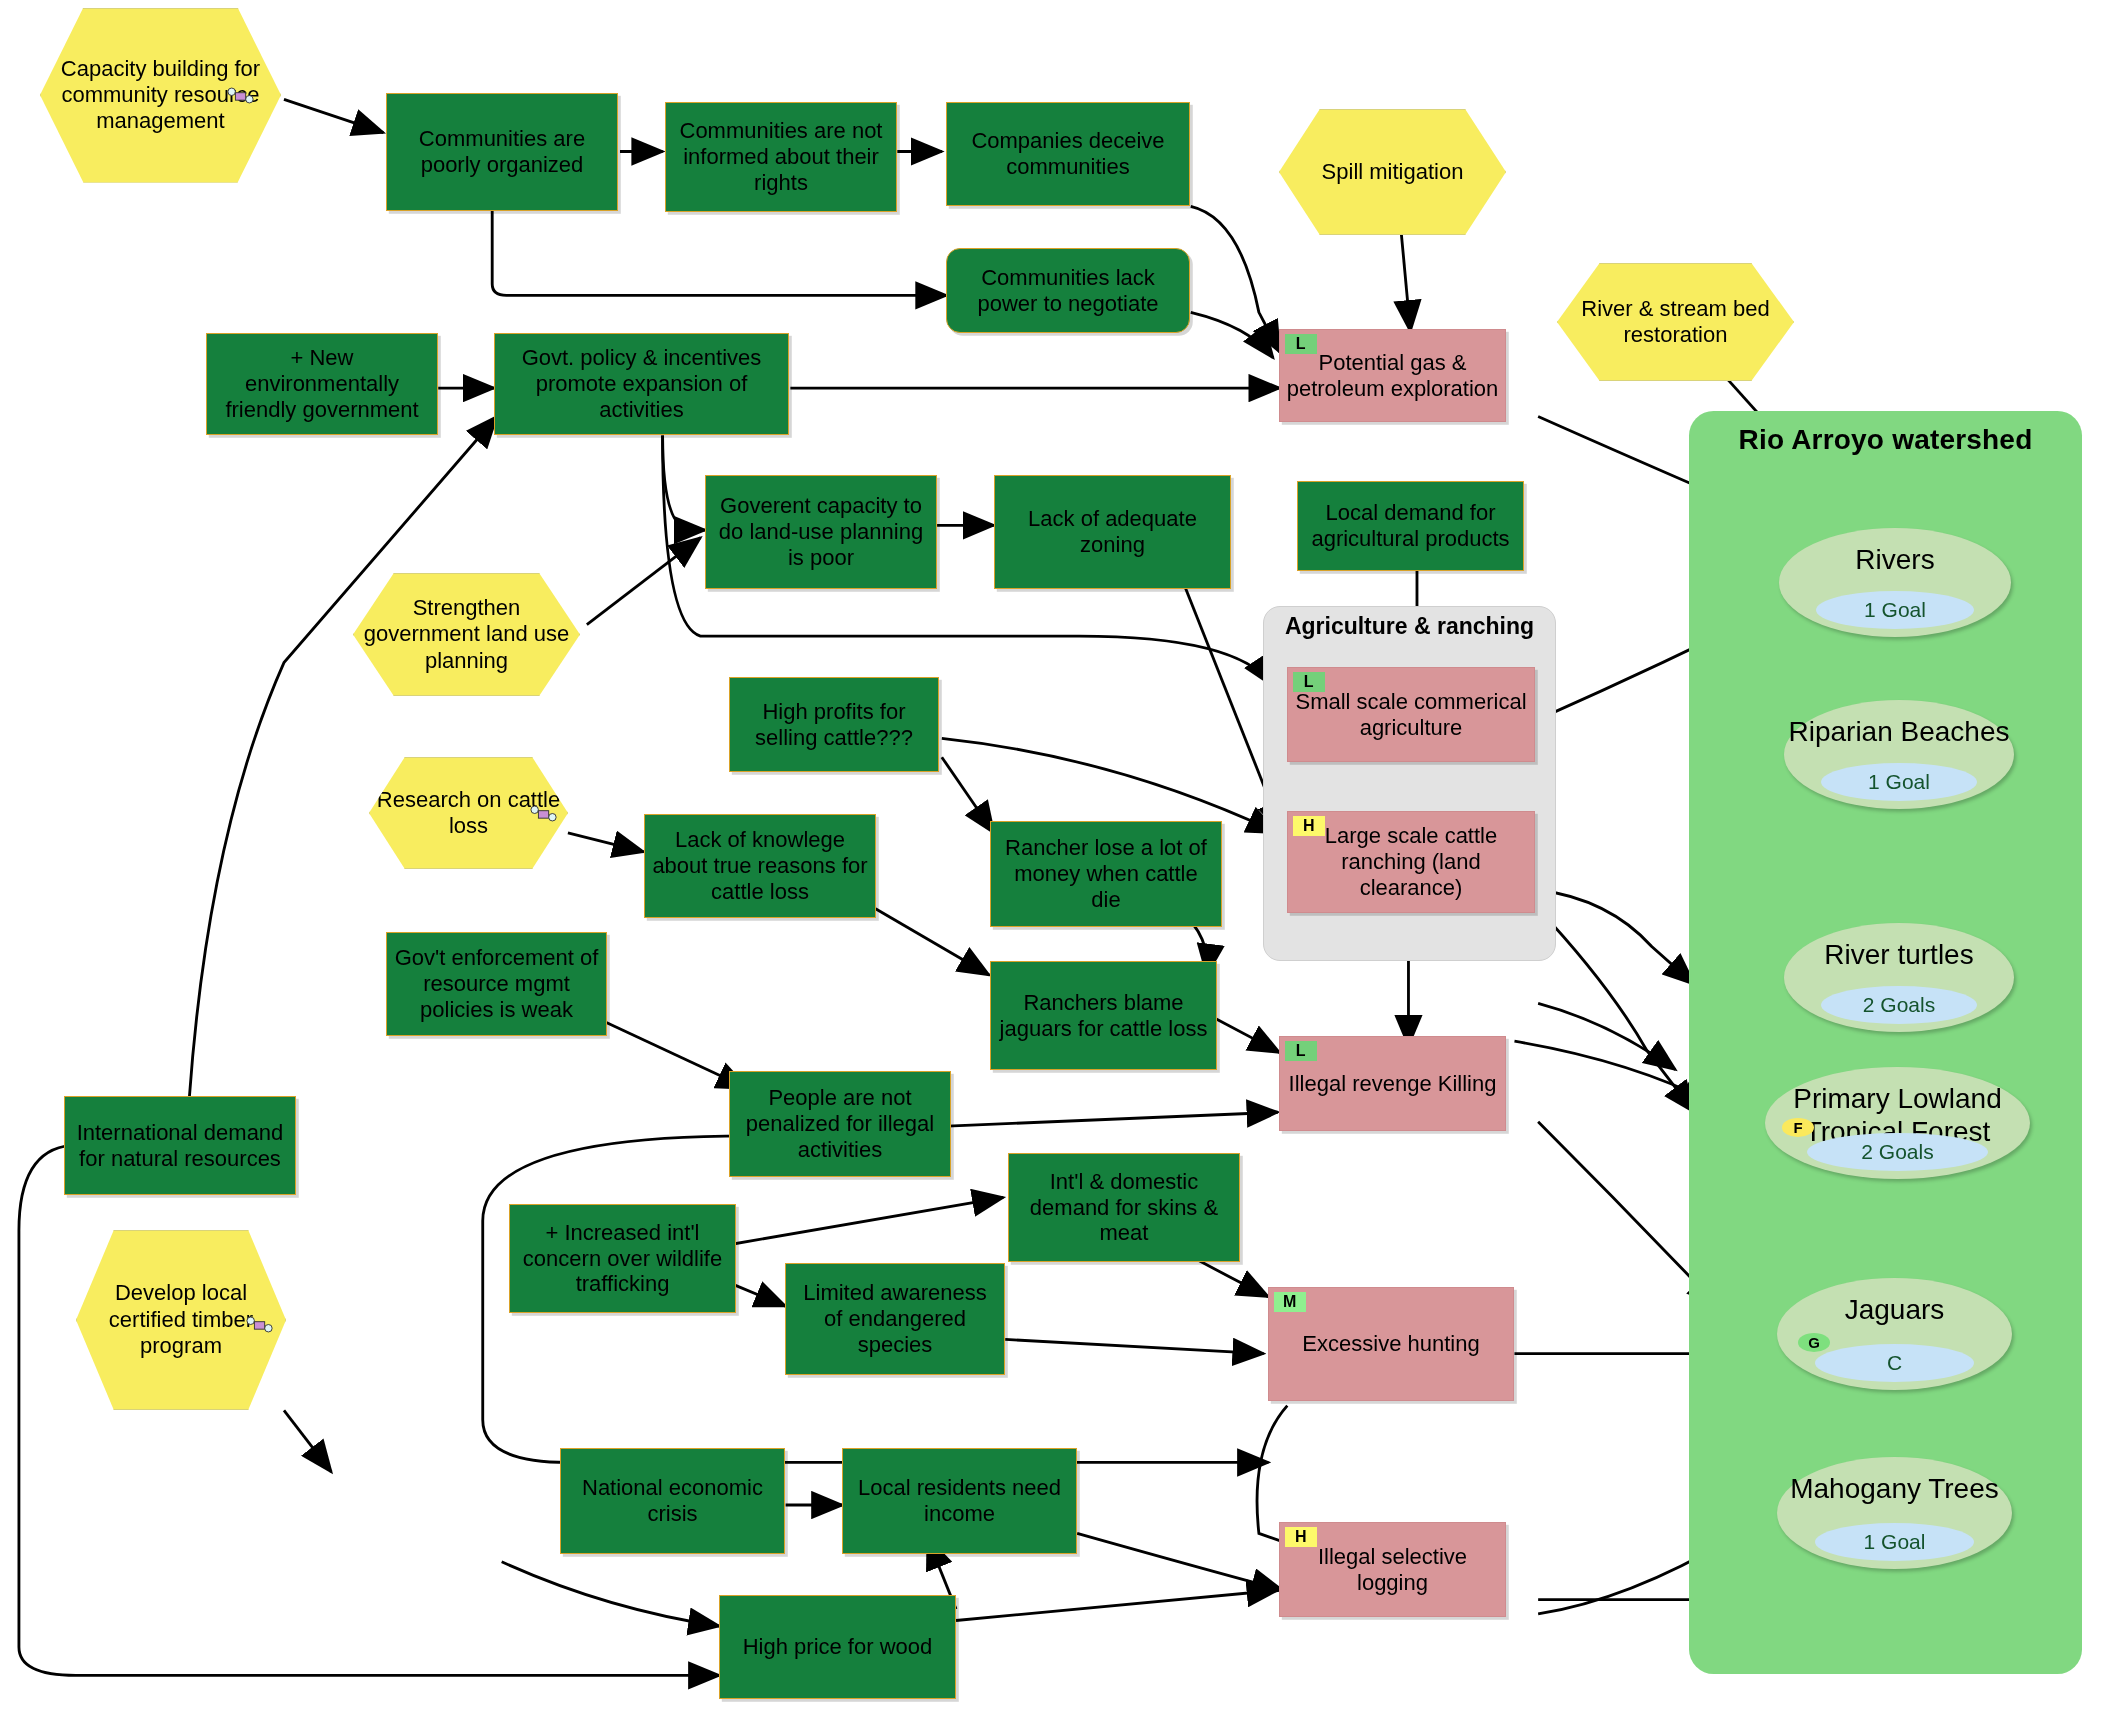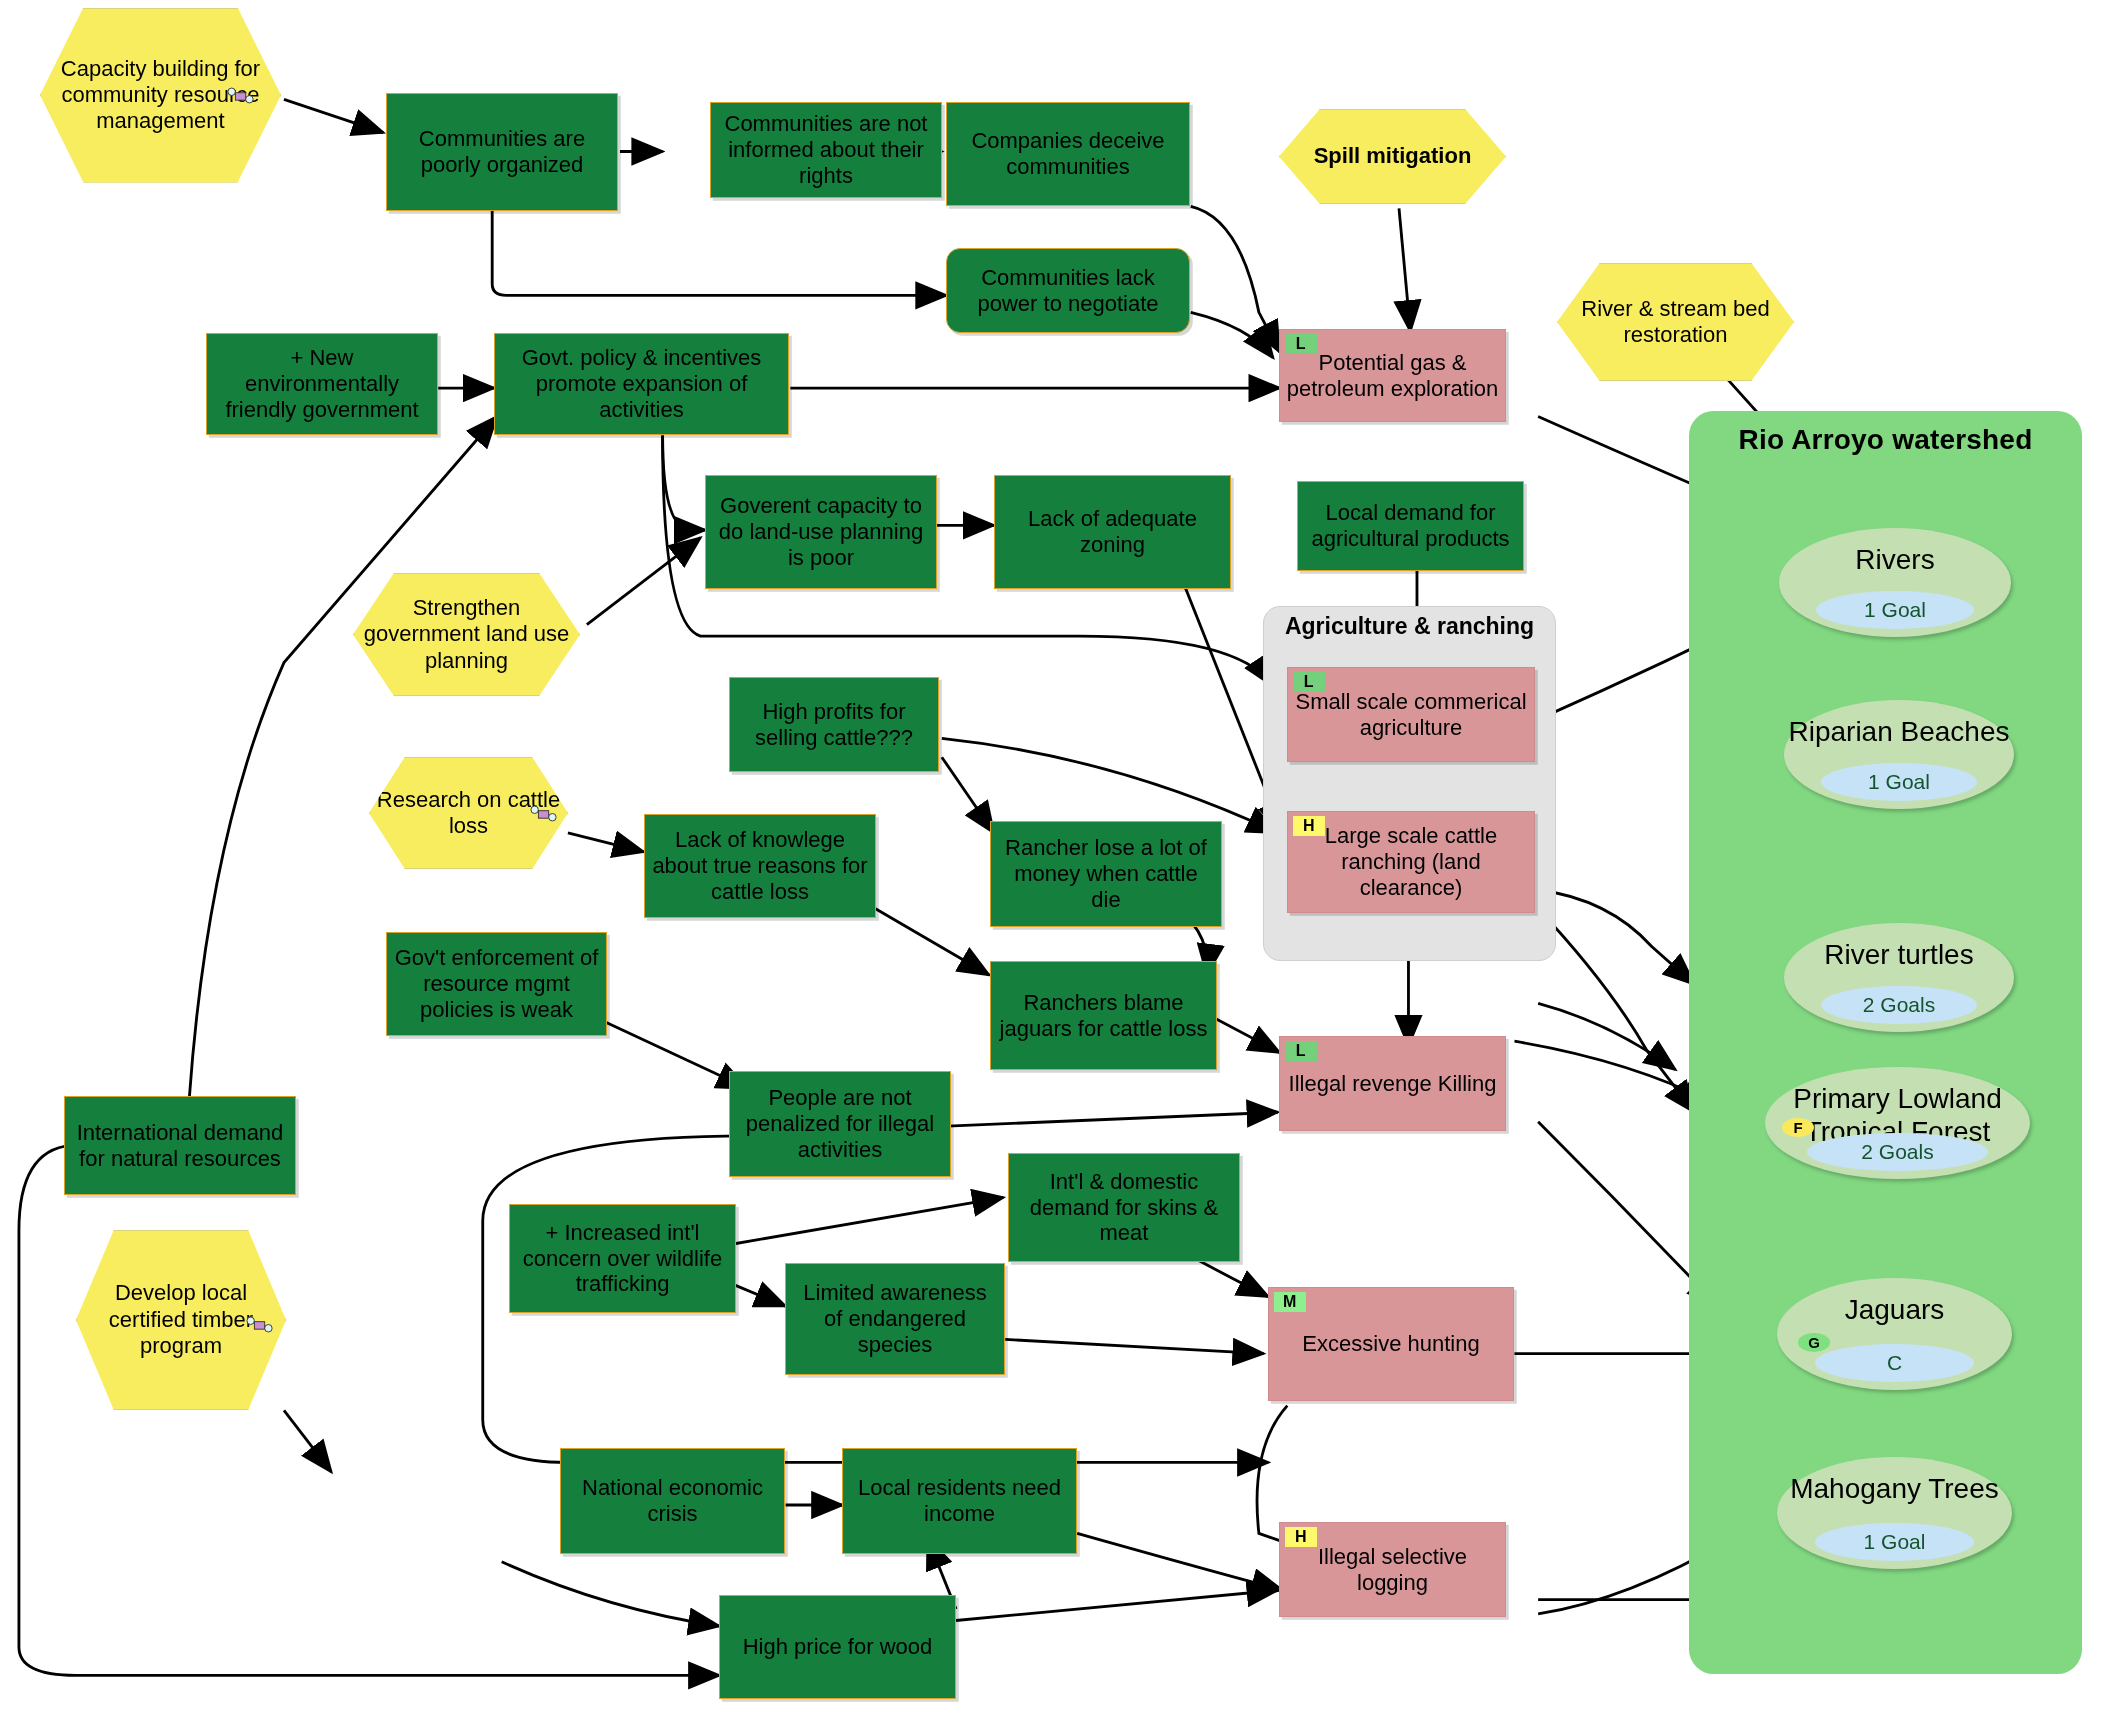--- a/index.html
+++ b/index.html
@@ -186,21 +186,21 @@
     <div class="hex">
       <span>Capacity building for community resource management</span>
       <svg class="linkglyph" style="right:24.6px;top:78px;" viewBox="0 0 30 18">
         <circle cx="5" cy="5" r="4" fill="#dff5f5" stroke="#333"></circle>
         <rect x="9" y="6" width="11" height="8" fill="#c98fd4" stroke="#333"></rect>
         <circle cx="24" cy="13" r="4" fill="#dff5f5" stroke="#333"></circle>
       </svg>
     </div>
   </div>
 
-  <div class="hexwrap" style="left:1279px;top:109px;width:227px;height:95px;font-weight:bold;">
+  <div class="hexwrap" style="left:1279px;top:109px;width:227px;height:126px;">
     <div class="hex">
         <span>Spill mitigation</span>
       </div>
   </div>
 
   <div class="hexwrap" style="left:1557px;top:263px;width:237px;height:118px;">
     <div class="hex">
         <span>River &amp; stream bed restoration</span>
       </div>
   </div>
@@ -300,21 +300,21 @@
 
   <div class="node threat" style="left:1279px;top:1522px;width:227px;height:95px;">
     <div class="badge H">H</div>
     <span>Illegal selective logging</span>
   </div>
 
   <div class="node factor" style="left:386px;top:93px;width:232px;height:118px;">
     <span>Communities are poorly organized</span>
   </div>
 
-  <div class="node factor" style="left:665px;top:102px;width:232px;height:96px;margin-left:45px;">
+  <div class="node factor" style="left:665px;top:102px;width:232px;height:110px;">
     <span>Communities are not informed about their rights</span>
   </div>
 
   <div class="node factor" style="left:946px;top:102px;width:244px;height:104px;">
     <span>Companies deceive communities</span>
   </div>
 
   <div class="node factor" style="left:946px;top:248px;width:244px;height:85px;border-radius:14px;">
     <span>Communities lack power to negotiate</span>
   </div>

